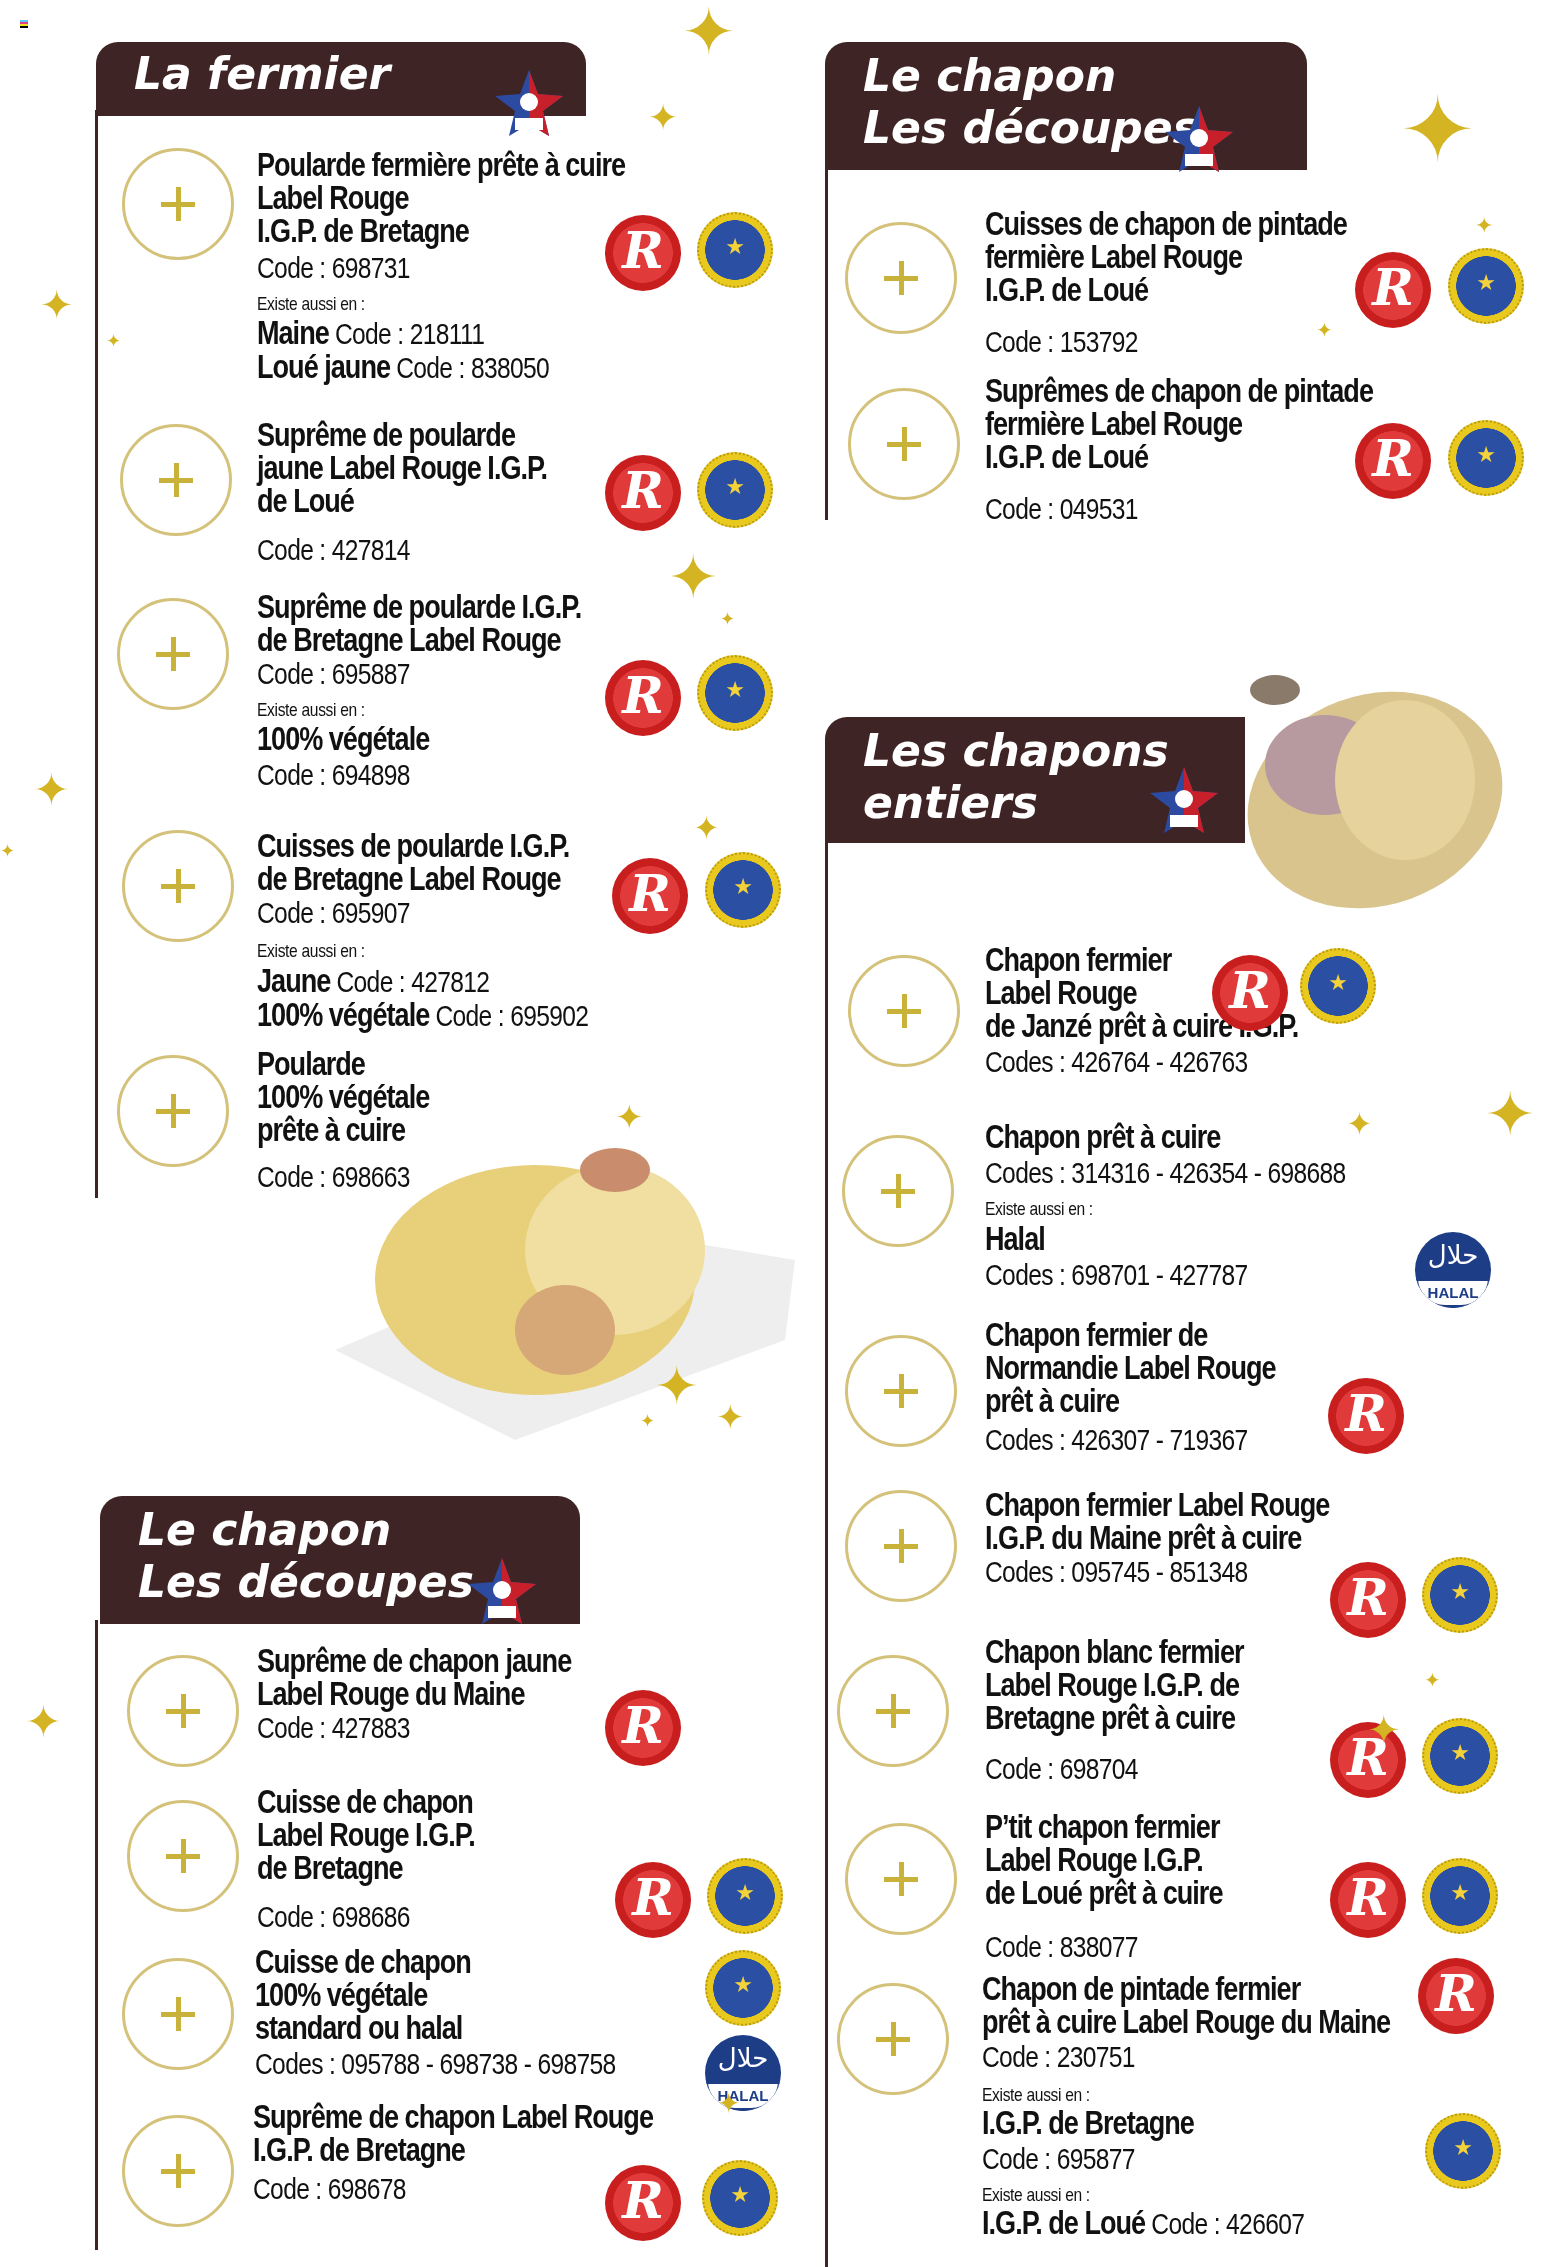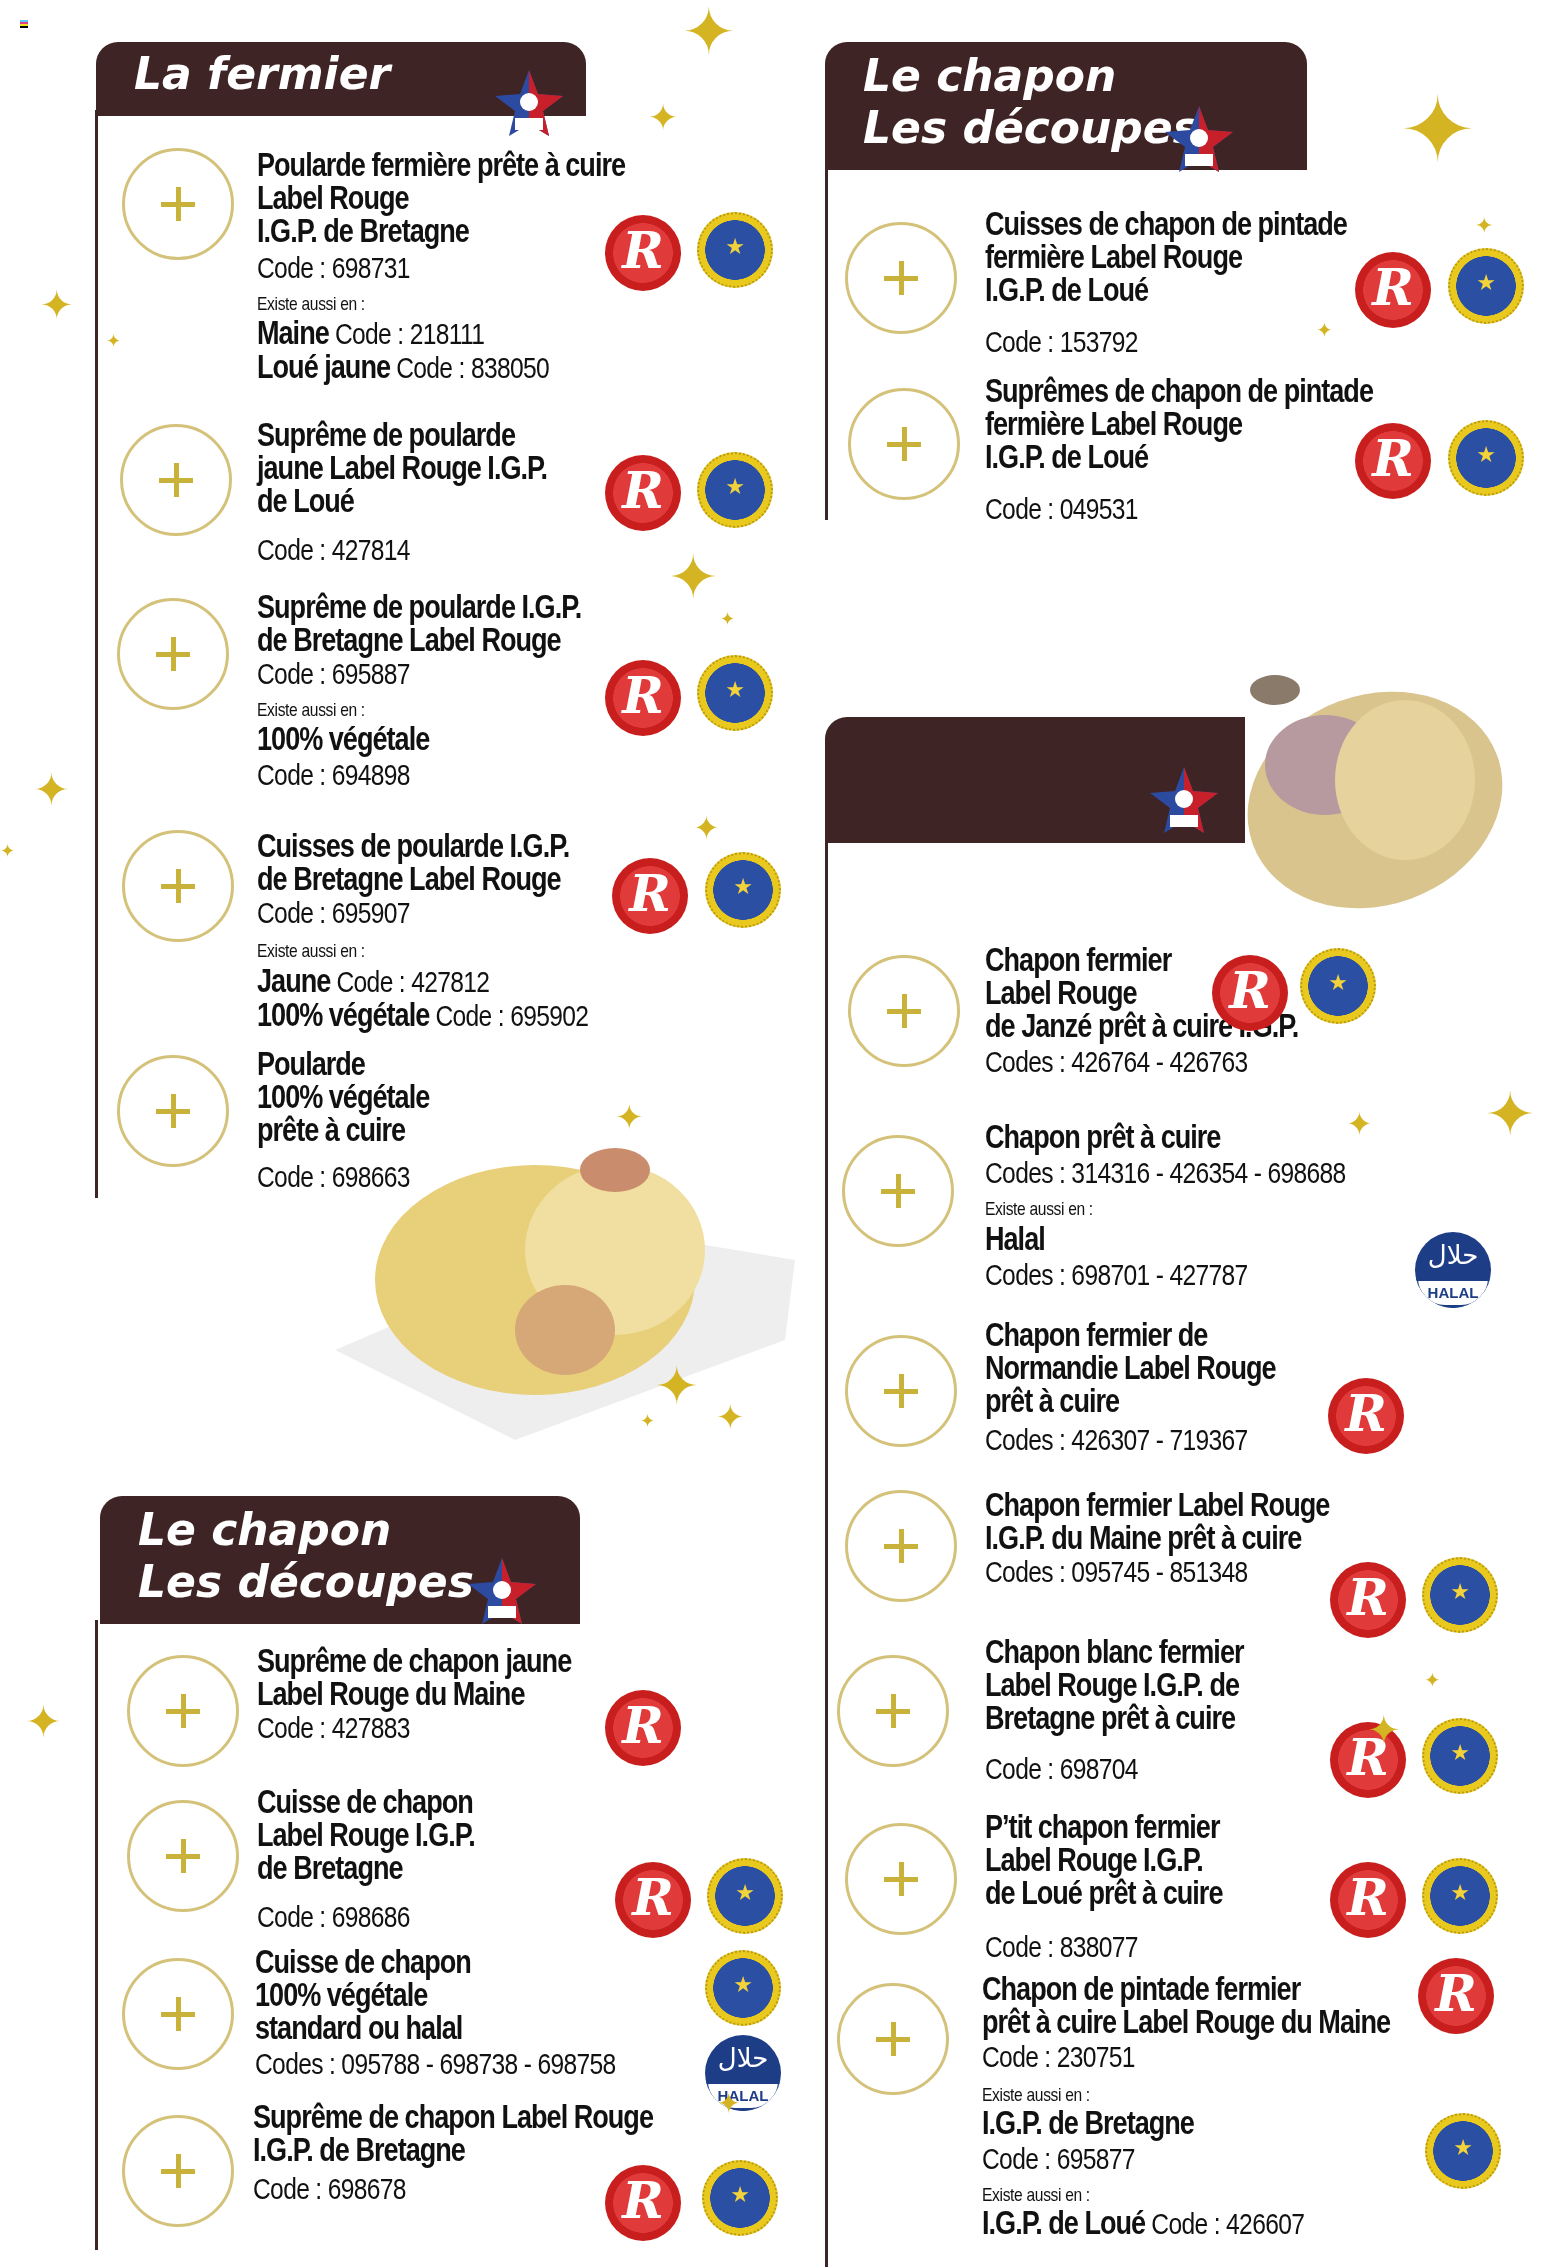--- a/index.html
+++ b/index.html
@@ -205,20 +205,22 @@
 <div class="txt title" style="left:985px; top:374px;">
   <span>Suprêmes de chapon de pintade</span>
     <span>fermière Label Rouge</span>
     <span>I.G.P. de Loué</span>
 </div>
 <div class="txt code" style="left:985px; top:492px;">Code : 049531</div>
 <div class="badge lr" style="left:1355px; top:423px;"></div>
 <div class="badge igp" style="left:1448px; top:420px;"></div>
 
 <div class="section-header" style="left:825px; top:717px; width:420px; height:126px; border-radius:22px 0 0 0;">
+  <span class="line">Les chapons</span>
+  <span class="line">entiers</span>
 </div>
 <div class="section-border" style="left:825px; top:840px; height:1427px;"></div>
 <svg class="vf-logo" style="left:1148px; top:765px;" viewBox="0 0 72 72">
   <polygon points="36,2 45,26 70,28 50,43 56,68 36,56 16,68 22,43 2,28 27,26" fill="#2b4aa0"></polygon>
   <polygon points="36,2 45,26 70,28 50,43 56,68 36,56" fill="#c8202a"></polygon>
   <circle cx="36" cy="34" r="9" fill="#fff"></circle>
     <rect x="22" y="50" width="28" height="12" fill="#fff"></rect>
 </svg>
 <svg class="photo" style="left:1215px; top:670px;" width="300" height="260" viewBox="0 0 300 260">
   <ellipse cx="160" cy="130" rx="130" ry="105" fill="#d9c48e" transform="rotate(-20 160 130)"></ellipse>

